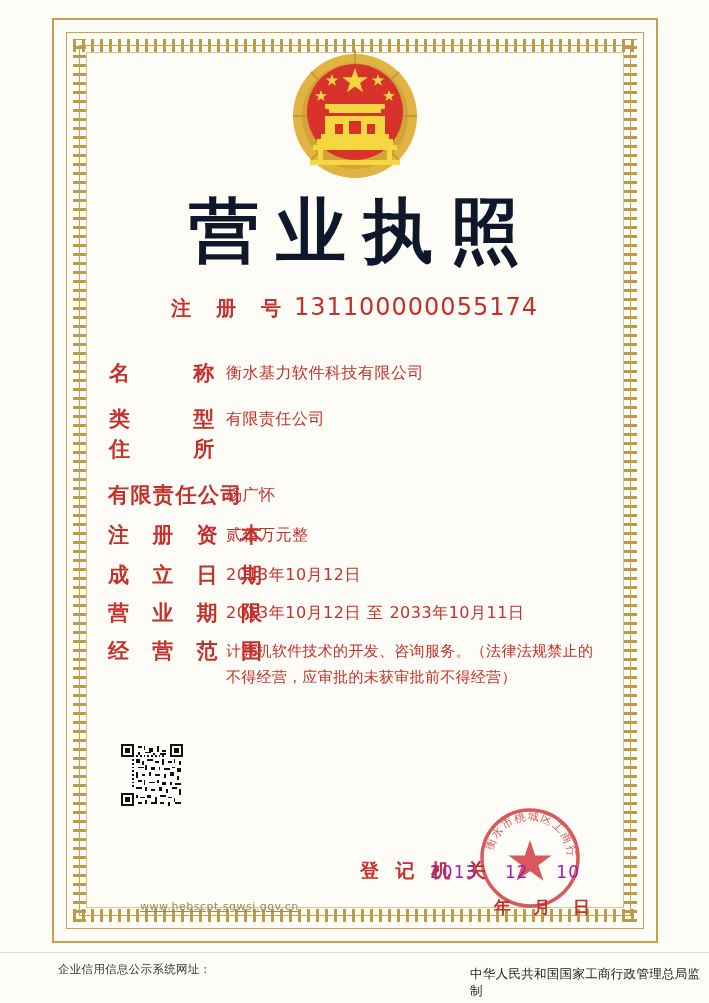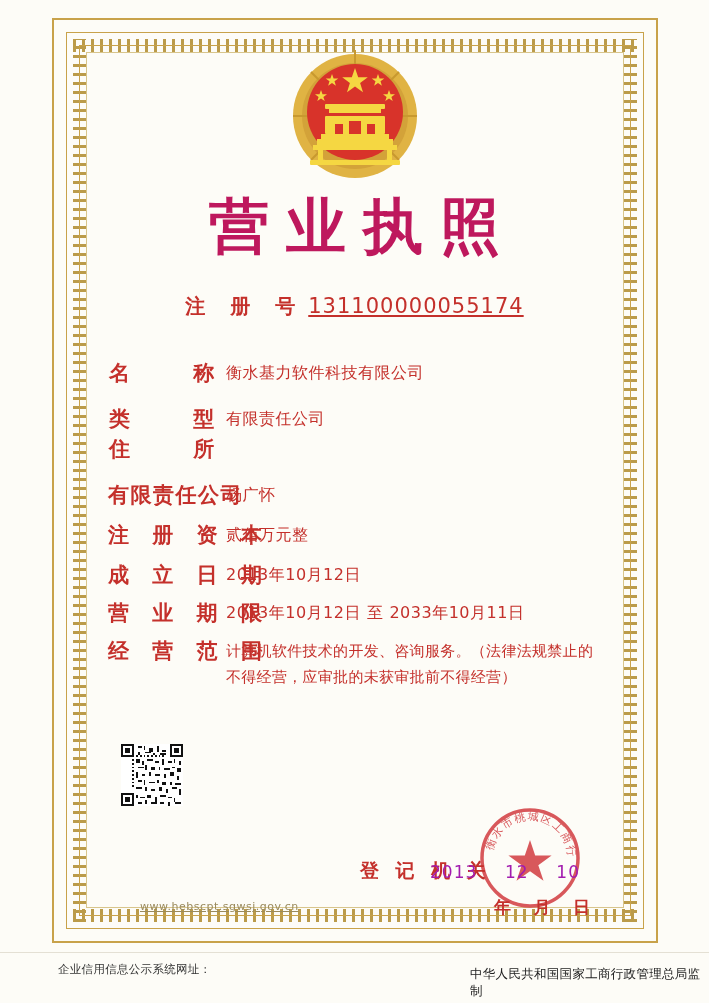--- a/index.html
+++ b/index.html
@@ -79,47 +79,46 @@
   }
 
   
   .title {
     position: absolute;
     left: 0;
     right: 0;
     top: 196px;
     text-align: center;
     font-family: "DejaVu Sans", "Liberation Sans", sans-serif;
-    font-size: 60px;
+    font-size: 70px;
     font-weight: bold;
     letter-spacing: 17px;
     text-indent: 17px;
-    color: #be185d;
+    color: #0f172a;
     line-height: 1;
   }
 
   .regno-row {
     position: absolute;
     left: 0;
     right: 0;
     top: 293px;
     text-align: center;
     color: #c4302b;
   }
   .regno-label {
     font-size: 20px;
     letter-spacing: 9px;
     font-weight: bold;
   }
   .regno-value {
-    font-size: 21px;
+    font-size: 24px;
     letter-spacing: 1px;
     margin-left: 4px;
     font-family: "DejaVu Sans", "Liberation Sans", sans-serif;
-    text-decoration: underline;
   }
 
   
   .fields {
     position: absolute;
     left: 108px;
     top: 360px;
     width: 500px;
   }
   .row {

